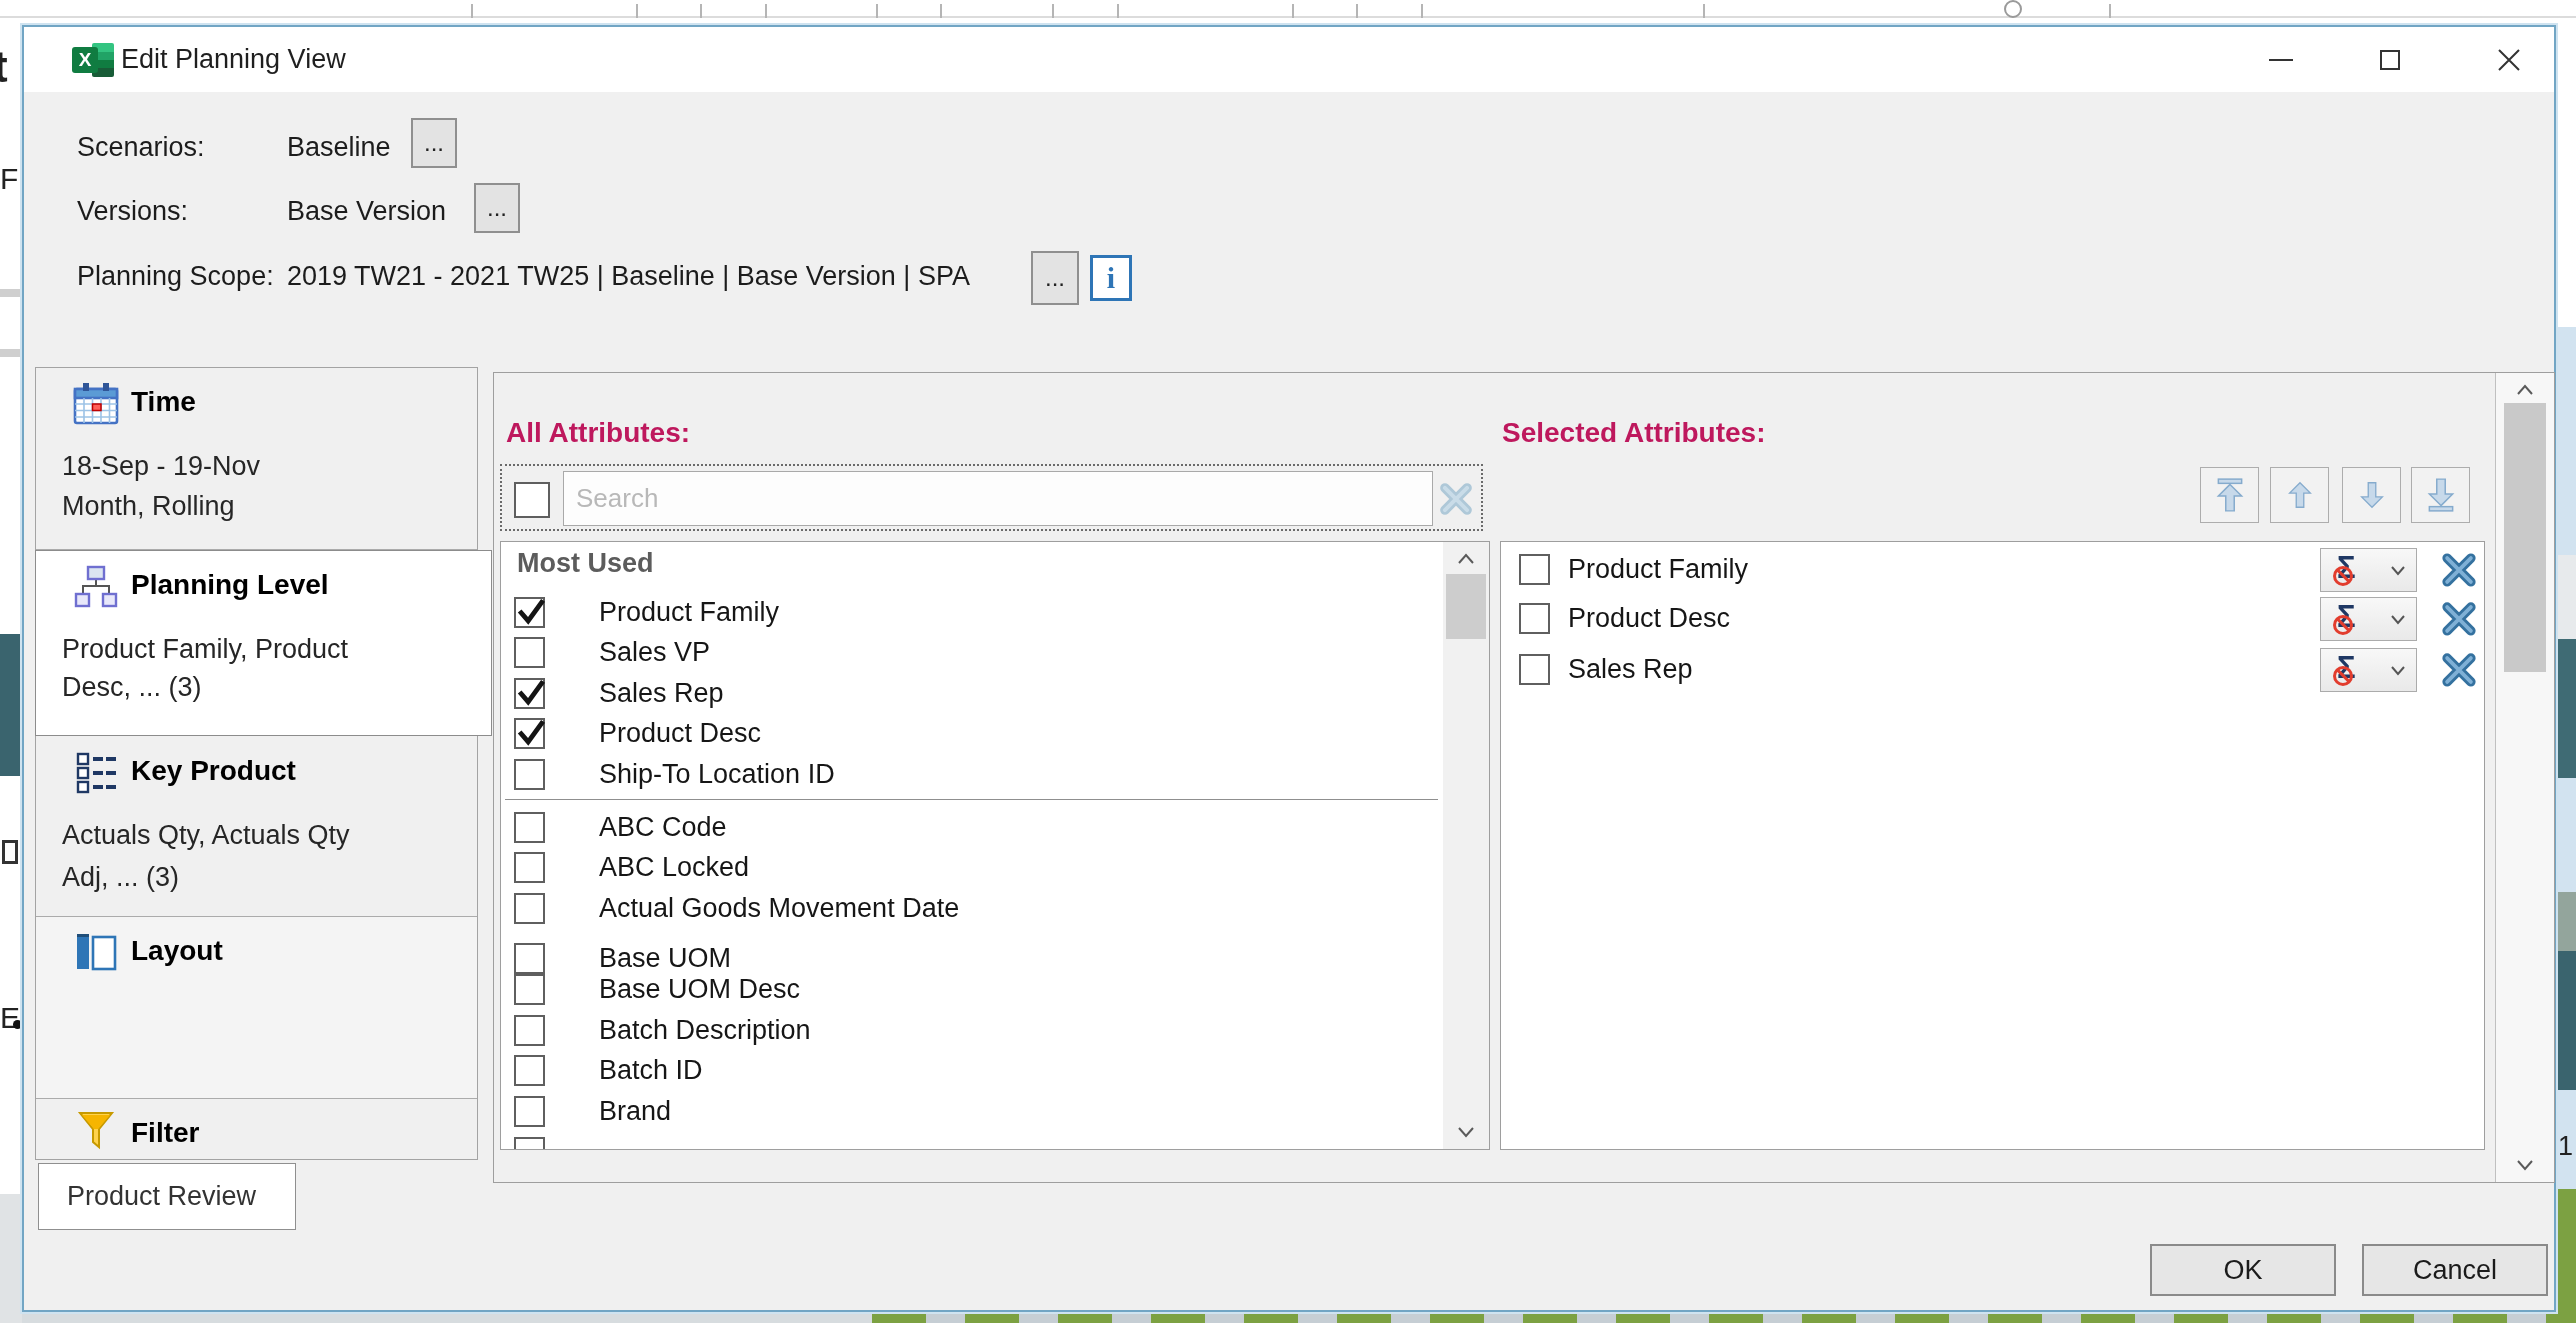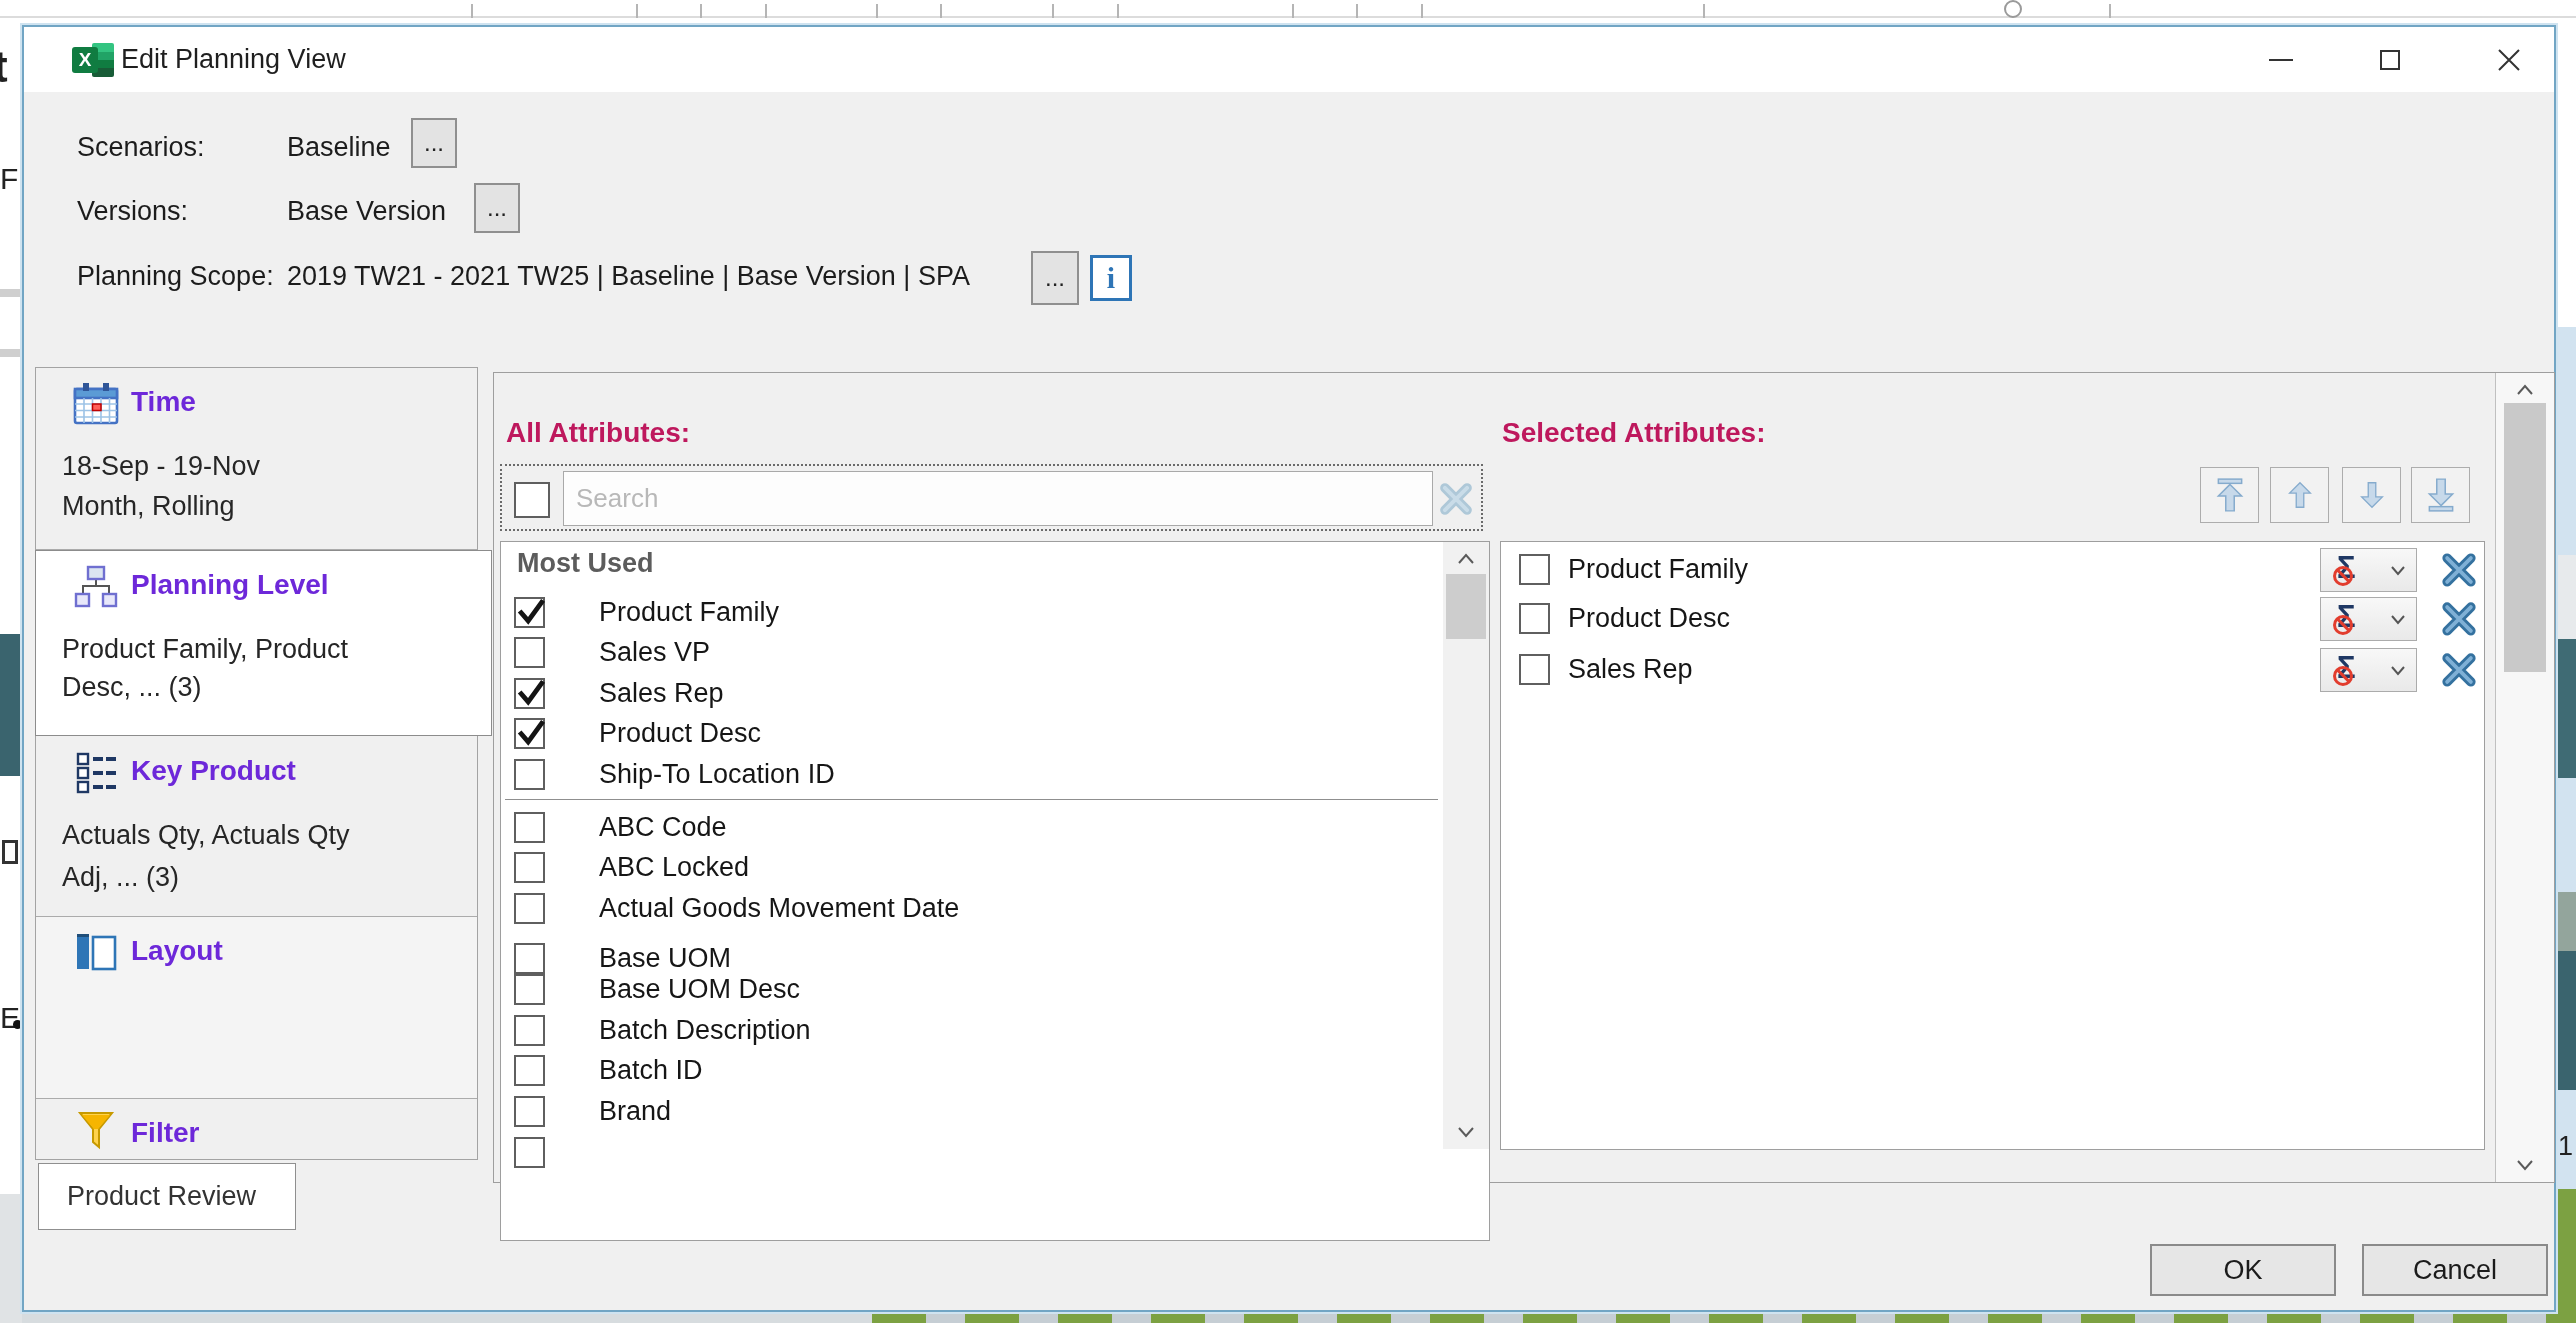--- a/index.html
+++ b/index.html
@@ -33,21 +33,21 @@
   .info-box{position:absolute;left:1066px;top:228px;width:42px;height:46px;box-sizing:border-box;background:#fff;
             border:3px solid #2e75b6;color:#2e75b6;display:flex;align-items:center;justify-content:center;
             font-size:30px;font-weight:bold;font-family:"Liberation Serif",serif;}
 
   
   .sidebar{position:absolute;left:11px;top:340px;width:443px;height:793px;box-sizing:border-box;
            border:1px solid #a3a3a3;background:#f0f0f0;}
   .sec{position:absolute;left:0;width:100%;box-sizing:border-box;border-bottom:1px solid #ababab;background:#f0f0f0;}
   .sec.sel{left:-1px;width:457px;background:#ffffff;border:1px solid #8c8c8c;z-index:3;}
   .sec-icon{position:absolute;left:36px;top:14px;width:48px;height:44px;}
-  .sec-title{position:absolute;left:95px;top:18px;font-size:28px;font-weight:bold;color:#6d28d9;}
+  .sec-title{position:absolute;left:95px;top:18px;font-size:28px;font-weight:bold;color:#000000;}
   .sec-line{position:absolute;left:26px;font-size:27px;color:#262626;white-space:nowrap;}
   .tab{position:absolute;left:14px;top:1136px;width:258px;height:67px;box-sizing:border-box;background:#fff;
        border:1px solid #8f8f8f;z-index:4;}
   .tab span{position:absolute;left:28px;top:0;height:65px;line-height:65px;font-size:27px;color:#333;}
 
   
   .attr-wrap{position:absolute;left:469px;top:345px;width:2062px;height:811px;box-sizing:border-box;
              border:1px solid #9e9e9e;background:#f0f0f0;}
   .col-label{position:absolute;top:44px;font-size:28px;font-weight:bold;color:#be185d;}
   .search-wrap{position:absolute;left:6px;top:91px;width:983px;height:67px;box-sizing:border-box;
@@ -57,21 +57,21 @@
   .cb.checked svg{visibility:visible;}
   .cb svg path{fill:none;stroke:#141414;stroke-width:3.4;}
   .search-cb{position:absolute;left:12px;top:16px;width:36px;height:36px;}
   .search-input{position:absolute;left:61px;top:5px;width:870px;height:55px;box-sizing:border-box;
                 border:1px solid #a9a9a9;background:#fdfdfd;font-family:"Liberation Sans",sans-serif;
                 font-size:26px;color:#333;padding:0 12px;outline:none;}
   .search-input::placeholder{color:#b8b8b8;}
   .clear-x{position:absolute;left:935px;top:14px;width:38px;height:38px;}
 
   .listbox{position:absolute;top:168px;box-sizing:border-box;background:#fff;border:1px solid #9e9e9e;overflow:hidden;}
-  .list-all{left:6px;width:990px;height:700px;}
+  .list-all{left:6px;width:990px;height:609px;}
   .list-sel{left:1006px;width:985px;height:609px;}
   .group-hdr{position:absolute;left:16px;top:6px;font-size:27px;font-weight:bold;color:#5c5c5c;}
   .arow{position:absolute;left:0;width:931px;height:41px;display:flex;align-items:center;}
   .arow .cb{margin-left:13px;}
   .albl{margin-left:54px;font-size:27px;color:#161616;white-space:nowrap;}
   .divider{position:absolute;left:4px;top:257px;width:933px;height:1px;background:#8f8f8f;}
 
   .srow{position:absolute;left:0;width:100%;height:46px;}
   .srow .cb{position:absolute;left:18px;top:7px;}
   .slbl{position:absolute;left:67px;top:7px;font-size:27px;color:#161616;white-space:nowrap;}

